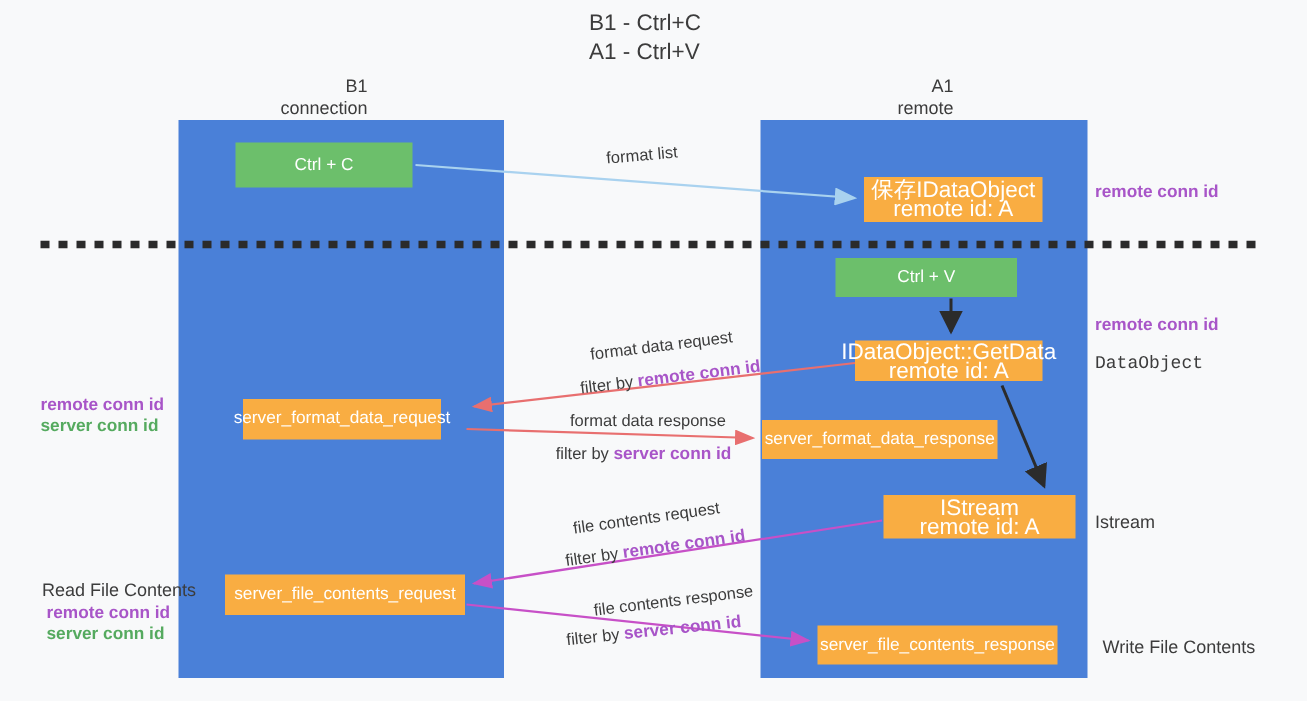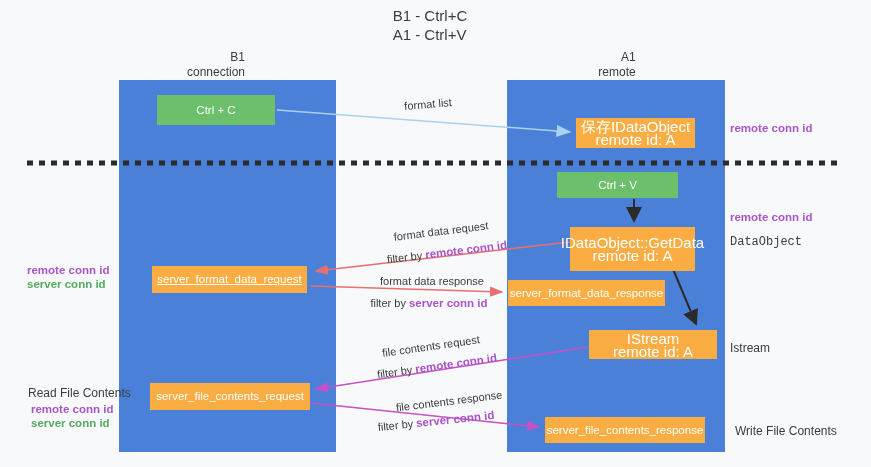--- a/index.html
+++ b/index.html
@@ -103,26 +103,26 @@
 
   <div class="node orange" style="left:576px;top:118px;width:119px;height:30px;">
     <div class="l2">保存IDataObject</div>
     <div class="l2">remote id: A</div>
   </div>
 
   <div class="node green" style="left:557px;top:172px;width:121px;height:26px;">
     <div>Ctrl + V</div>
   </div>
 
-  <div class="node orange" style="left:570px;top:227px;width:125px;height:44px;">
+  <div class="node orange" style="left:570px;top:227px;width:125px;height:27px;">
     <div class="l2">IDataObject::GetData</div>
     <div class="l2">remote id: A</div>
   </div>
 
-  <div class="node orange" style="left:152px;top:266px;width:155px;height:27px;text-decoration:underline;">
+  <div class="node orange" style="left:162px;top:266px;width:132px;height:27px;">
     <div>server_format_data_request</div>
   </div>
 
   <div class="node orange" style="left:508px;top:280px;width:157px;height:26px;">
     <div>server_format_data_response</div>
   </div>
 
   <div class="node orange" style="left:589px;top:330px;width:128px;height:29px;">
     <div class="l2">IStream</div>
     <div class="l2">remote id: A</div>

